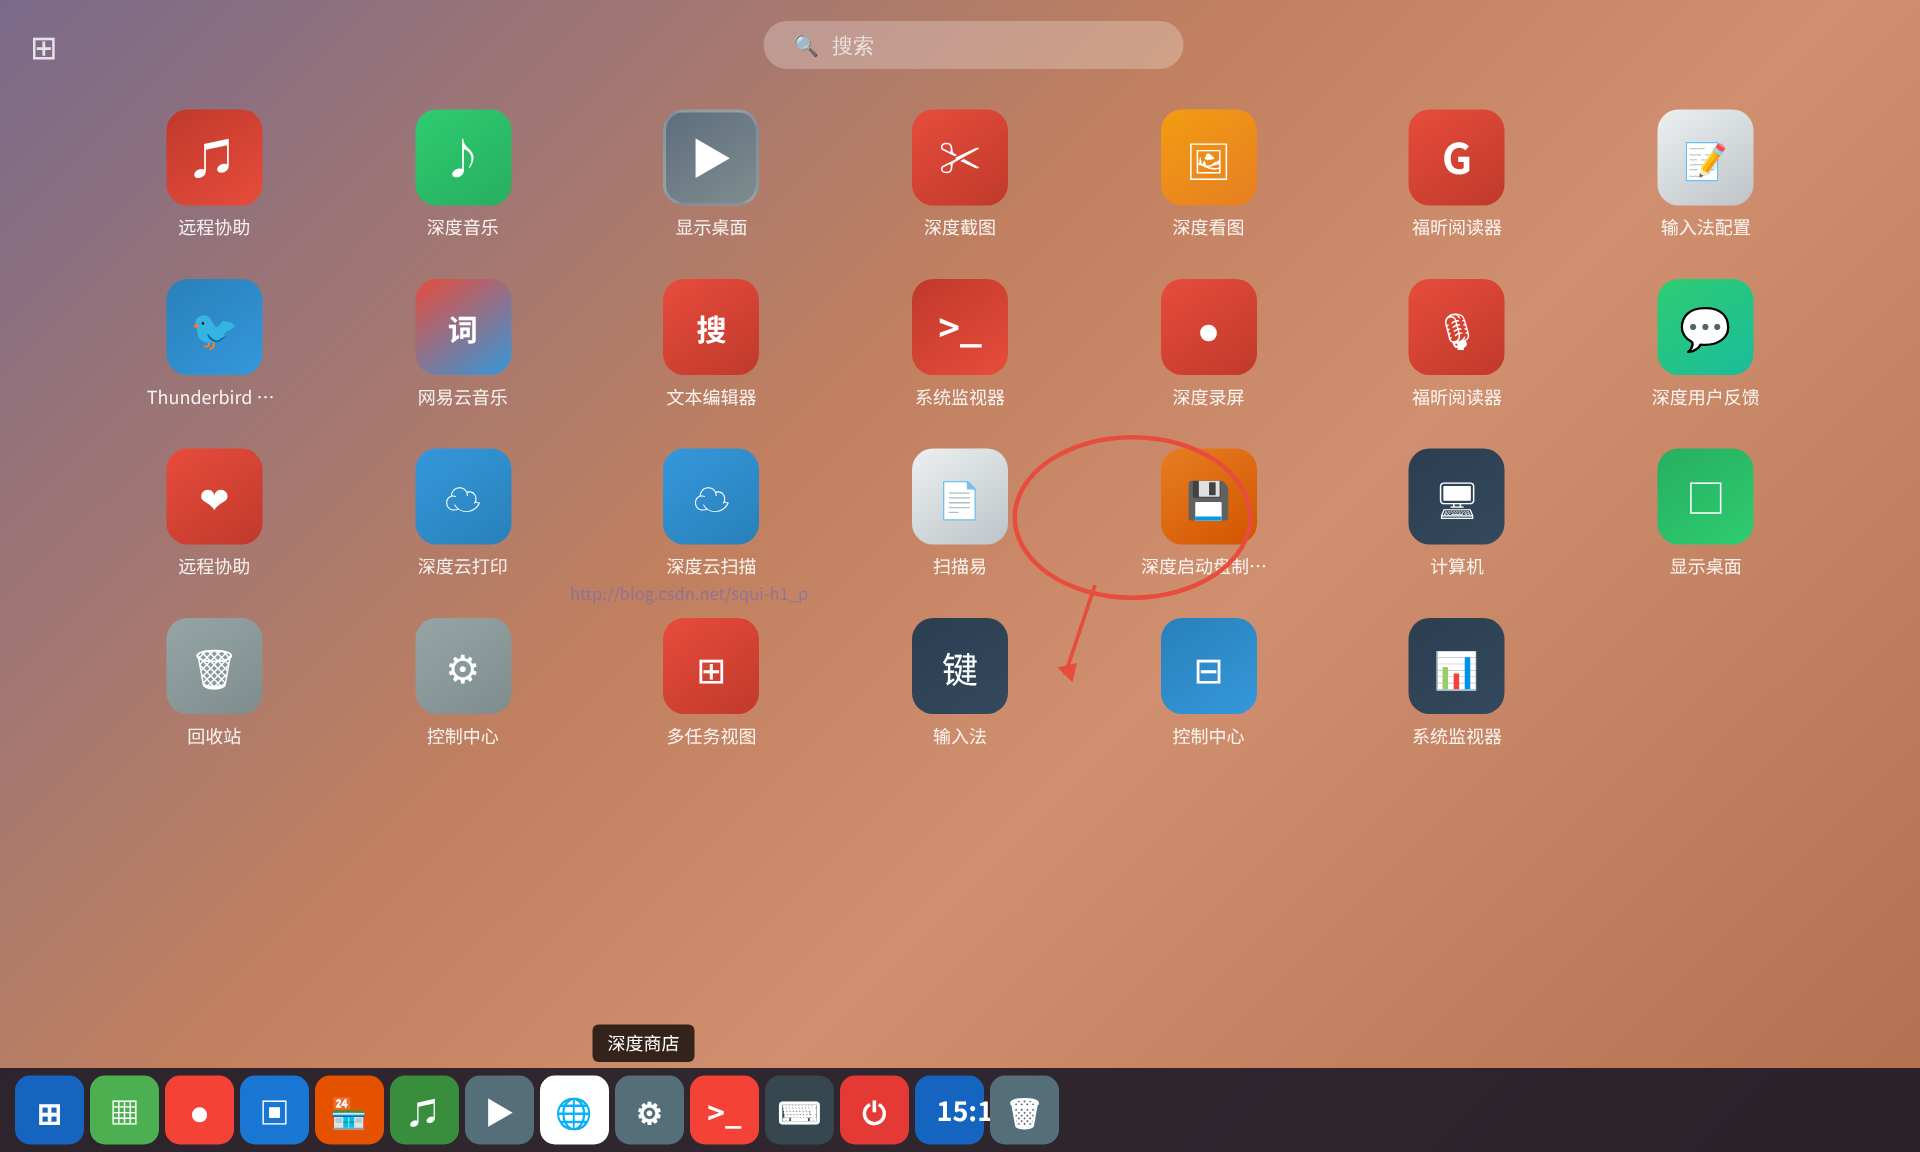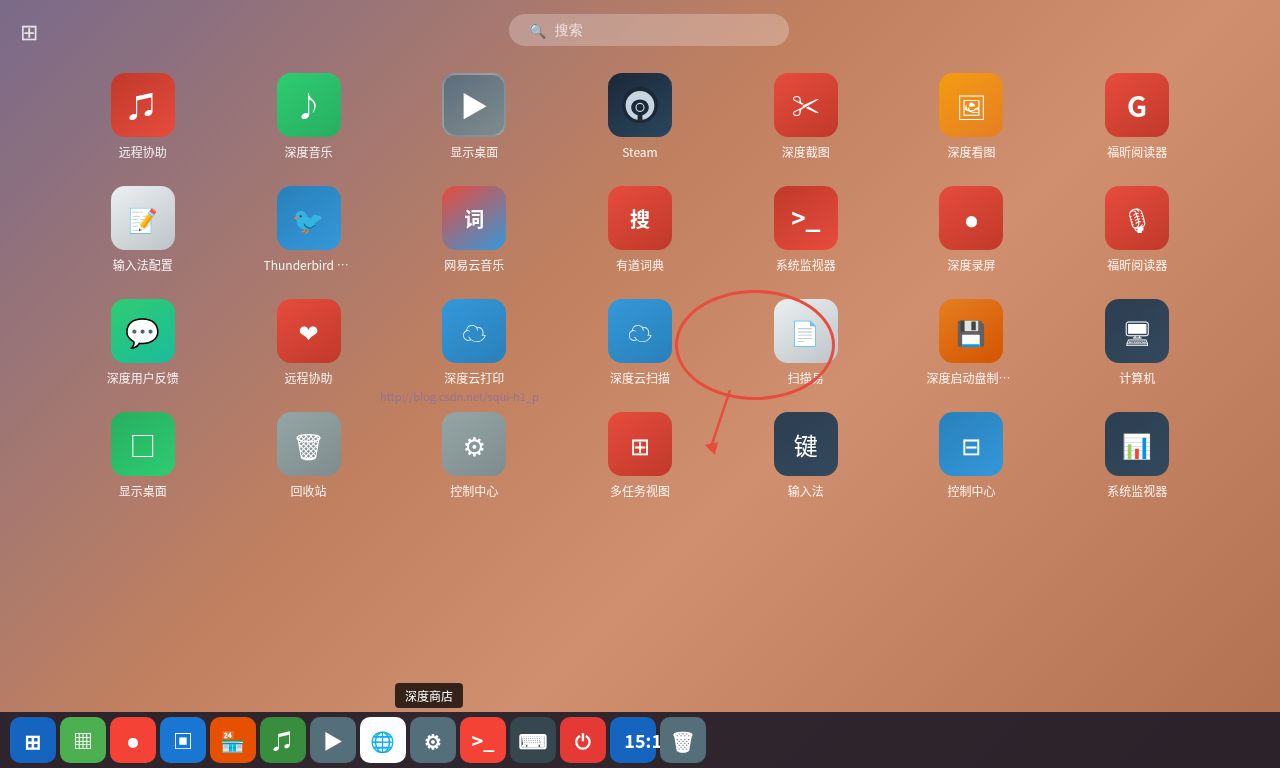--- a/index.html
+++ b/index.html
@@ -239,30 +239,20 @@
       </div>
       <div class="app-label">深度音乐</div>
     </div>
     <div class="app-item">
       <div class="app-icon icon-deepin-movie">
         <span style="color:white;font-size:28px">▶</span>
       </div>
       <div class="app-label">显示桌面</div>
     </div>
     <div class="app-item">
-      <div class="app-icon icon-steam">
-        <svg class="steam-logo" viewBox="0 0 100 100" xmlns="http://www.w3.org/2000/svg">
-        <circle cx="50" cy="50" r="45" fill="#1b2838"></circle>
-        <path d="M50 15 C30 15 14 31 14 51 C14 69 27 84 44 87 L44 75 C35 73 28 65 28 56 C28 45 37 36 50 36 C63 36 72 45 72 56 C72 65 65 73 56 75 L56 87 C73 84 86 69 86 51 C86 31 70 15 50 15Z" fill="#c7d5e0"></path>
-        <circle cx="50" cy="56" r="10" fill="#1b2838" stroke="#c7d5e0" stroke-width="3"></circle>
-      </svg>
-      </div>
-      <div class="app-label">Steam</div>
-    </div>
-    <div class="app-item">
       <div class="app-icon icon-deepin-screenshot">
         <span style="color:white;font-size:28px">✂</span>
       </div>
       <div class="app-label">深度截图</div>
     </div>
     <div class="app-item">
       <div class="app-icon icon-deepin-image" style="color: white; font-size: 24px;">🖼</div>
       <div class="app-label">深度看图</div>
     </div>
     <div class="app-item">
@@ -286,21 +276,21 @@
     <div class="app-item">
       <div class="app-icon icon-youdao">
         <span style="color:white;font-size:20px;font-weight:bold">词</span>
       </div>
       <div class="app-label">网易云音乐</div>
     </div>
     <div class="app-item">
       <div class="app-icon icon-sogou">
         <span style="color:white;font-size:20px;font-weight:bold">搜</span>
       </div>
-      <div class="app-label">有道词典</div>
+      <div class="app-label">文本编辑器</div>
     </div>
     <div class="app-item">
       <div class="app-icon icon-deepin-terminal">
         <span style="color:white;font-size:24px;font-family:monospace;font-weight:bold">&gt;_</span>
       </div>
       <div class="app-label">系统监视器</div>
     </div>
     <div class="app-item">
       <div class="app-icon icon-deepin-screen-recorder" style="color: white; font-size: 24px;">⏺</div>
       <div class="app-label">深度录屏</div>

